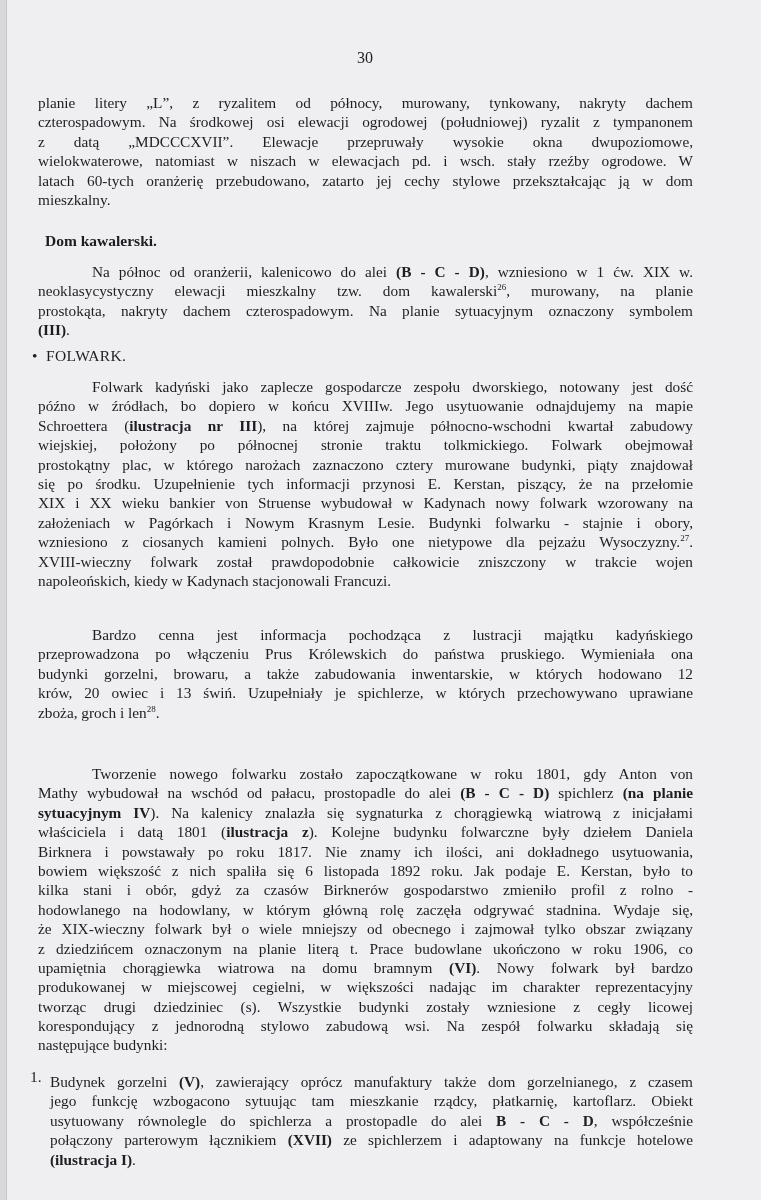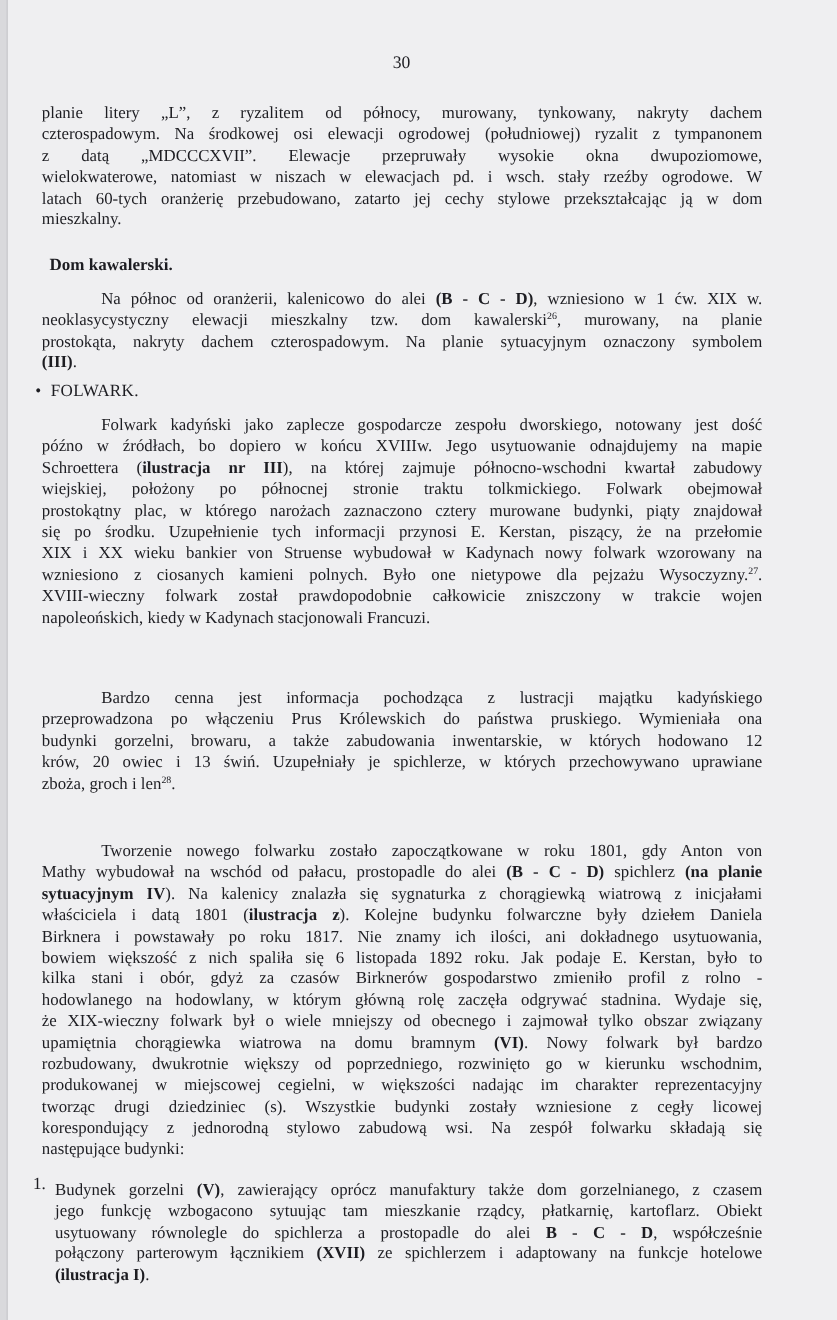--- a/index.html
+++ b/index.html
@@ -55,20 +55,21 @@
   </div>
 
   <div class="block" style="top:377px;">
     <span class="line indent">Folwark kadyński jako zaplecze gospodarcze zespołu dworskiego, notowany jest dość</span>
     <span class="line">późno w źródłach, bo dopiero w końcu XVIIIw. Jego usytuowanie odnajdujemy na mapie</span>
     <span class="line"><span>Schroettera (</span><b>ilustracja nr III</b><span>), na której zajmuje północno-wschodni kwartał zabudowy</span></span>
     <span class="line">wiejskiej, położony po północnej stronie traktu tolkmickiego. Folwark obejmował</span>
     <span class="line">prostokątny plac, w którego narożach zaznaczono cztery murowane budynki, piąty znajdował</span>
     <span class="line">się po środku. Uzupełnienie tych informacji przynosi E. Kerstan, piszący, że na przełomie</span>
     <span class="line">XIX i XX wieku bankier von Struense wybudował w Kadynach nowy folwark wzorowany na</span>
+    <span class="line">założeniach w Pagórkach i Nowym Krasnym Lesie. Budynki folwarku - stajnie i obory,</span>
     <span class="line"><span>wzniesiono z ciosanych kamieni polnych. Było one nietypowe dla pejzażu Wysoczyzny.</span><sup>27</sup><span>.</span></span>
     <span class="line">XVIII-wieczny folwark został prawdopodobnie całkowicie zniszczony w trakcie wojen</span>
     <span class="line last">napoleońskich, kiedy w Kadynach stacjonowali Francuzi.</span>
   </div>
 
   <div class="block" style="top:625px;">
     <span class="line indent">Bardzo cenna jest informacja pochodząca z lustracji majątku kadyńskiego</span>
     <span class="line">przeprowadzona po włączeniu Prus Królewskich do państwa pruskiego. Wymieniała ona</span>
     <span class="line">budynki gorzelni, browaru, a także zabudowania inwentarskie, w których hodowano 12</span>
     <span class="line">krów, 20 owiec i 13 świń. Uzupełniały je spichlerze, w których przechowywano uprawiane</span>
@@ -78,22 +79,22 @@
   <div class="block" style="top:731px;margin-top:33px;">
     <span class="line indent">Tworzenie nowego folwarku zostało zapoczątkowane w roku 1801, gdy Anton von</span>
     <span class="line"><span>Mathy wybudował na wschód od pałacu, prostopadle do alei </span><b>(B - C - D)</b><span> spichlerz </span><b>(na planie</b></span>
     <span class="line"><b>sytuacyjnym IV</b><span>). Na kalenicy znalazła się sygnaturka z chorągiewką wiatrową z inicjałami</span></span>
     <span class="line"><span>właściciela i datą 1801 (</span><b>ilustracja z</b><span>). Kolejne budynku folwarczne były dziełem Daniela</span></span>
     <span class="line">Birknera i powstawały po roku 1817. Nie znamy ich ilości, ani dokładnego usytuowania,</span>
     <span class="line">bowiem większość z nich spaliła się 6 listopada 1892 roku. Jak podaje E. Kerstan, było to</span>
     <span class="line">kilka stani i obór, gdyż za czasów Birknerów gospodarstwo zmieniło profil z rolno -</span>
     <span class="line">hodowlanego na hodowlany, w którym główną rolę zaczęła odgrywać stadnina. Wydaje się,</span>
     <span class="line">że XIX-wieczny folwark był o wiele mniejszy od obecnego i zajmował tylko obszar związany</span>
+    <span class="line">z dziedzińcem oznaczonym na planie literą t. Prace budowlane ukończono w roku 1906, co</span>
     <span class="line"><span>upamiętnia chorągiewka wiatrowa na domu bramnym </span><b>(VI)</b><span>. Nowy folwark był bardzo</span></span>
-    <span class="line">rozbudowany, dwukrotnie większy od poprzedniego, rozwinięto go w kierunku wschodnim,</span>
     <span class="line">produkowanej w miejscowej cegielni, w większości nadając im charakter reprezentacyjny</span>
     <span class="line">tworząc drugi dziedziniec (s). Wszystkie budynki zostały wzniesione z cegły licowej</span>
     <span class="line">korespondujący z jednorodną stylowo zabudową wsi. Na zespół folwarku składają się</span>
     <span class="line last">następujące budynki:</span>
   </div>
 
   <div class="listnum" style="left:-8px; top:1068px;">1.</div>
   <div class="block" style="top:1072px; left:12px; width:643px;">
     <span class="line"><span>Budynek gorzelni </span><b>(V)</b><span>, zawierający oprócz manufaktury także dom gorzelnianego, z czasem</span></span>
     <span class="line">jego funkcję wzbogacono sytuując tam mieszkanie rządcy, płatkarnię, kartoflarz. Obiekt</span>

